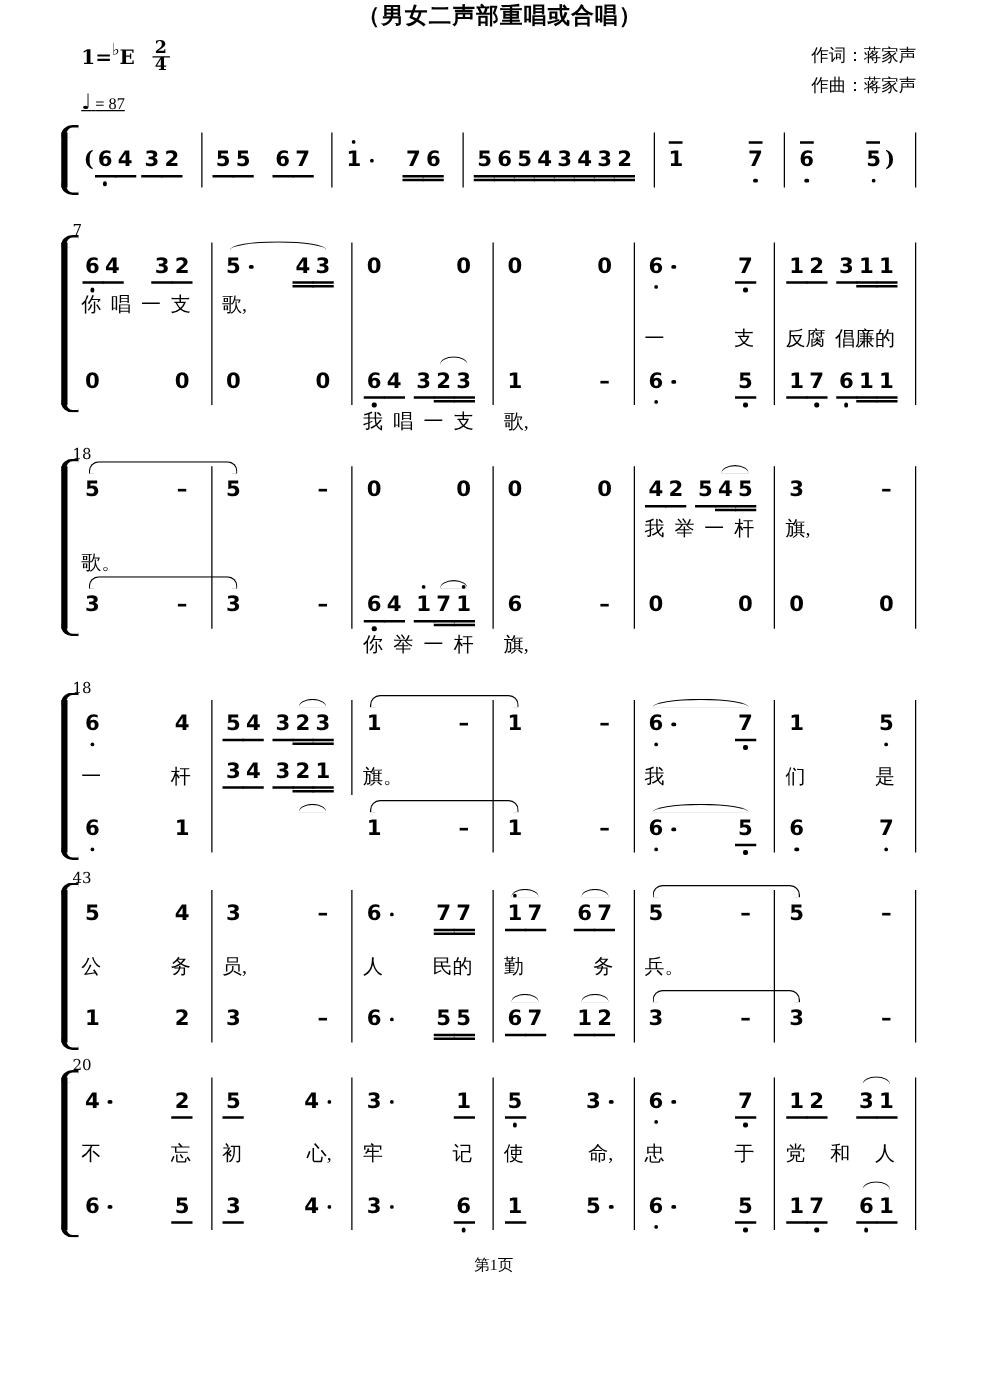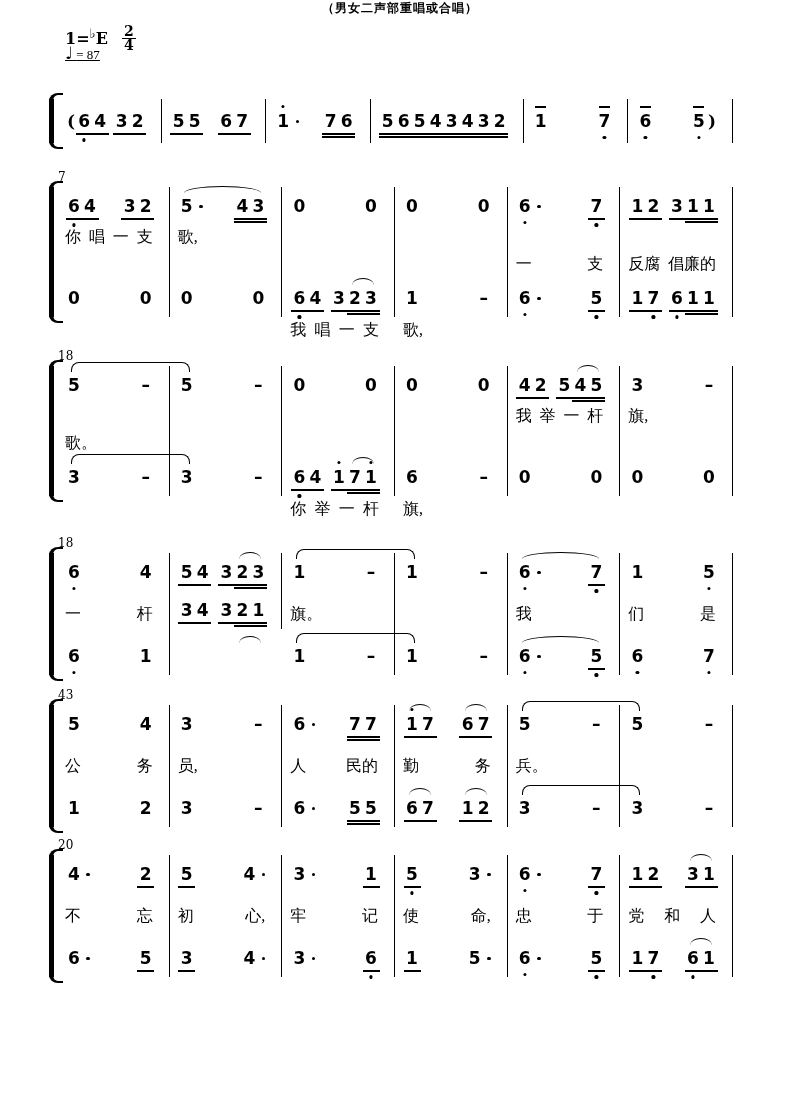--- a/index.html
+++ b/index.html
@@ -1,29 +1,29 @@
 <!DOCTYPE html>
 <html><head>
 <meta charset="utf-8">
 <style>
   html,body{margin:0;padding:0;background:#fff;}
   body{width:790px;height:1119px;position:relative;overflow:hidden;
        font-family:"Liberation Serif","DejaVu Serif",serif;color:#000;}
   .page{position:relative;width:790px;height:1119px;}
   h1.title{margin:42px 0 2px;text-align:center;font-size:31px;font-weight:bold;
            letter-spacing:1px;font-family:"Liberation Serif","DejaVu Serif",serif;}
-  .subtitle{text-align:center;font-size:12px;font-weight:bold;letter-spacing:1px;margin-left:10px;}
+  .subtitle{text-align:center;font-size:18px;font-weight:bold;letter-spacing:1px;margin-left:10px;}
   .meta{position:relative;height:60px;margin:8px 57px 0;}
   .keyblock{position:absolute;left:8px;top:0;font-weight:bold;font-size:16px;
             font-family:"DejaVu Serif",serif;display:flex;align-items:center;}
   .flat{font-size:13px;vertical-align:super;position:relative;top:-5px;}
   .ts{display:inline-flex;flex-direction:column;align-items:center;margin-left:14px;
       font-size:14px;line-height:13px;font-weight:bold;}
   .tst{border-bottom:1.4px solid #000;padding:0 2px;}
-  .tempo{position:absolute;left:8px;top:18px;font-size:13px;text-decoration:underline;}
+  .tempo{position:absolute;left:8px;top:40px;font-size:13px;text-decoration:underline;}
   .qnote{font-family:"DejaVu Sans",sans-serif;font-size:17px;}
   .credits{position:absolute;right:0;top:2px;text-align:right;font-size:14px;line-height:24px;}
   #score{margin:6px 57px 0;}
   .system{position:relative;}
   .sys0{margin-top:14px;}
   .sys1{margin-top:44px;}
   .sys2{margin-top:22px;}
   .sys3{margin-top:30px;}
   .sys4{margin-top:30px;}
   .sys5{margin-top:28px;}
@@ -81,20 +81,24 @@
         <span>E</span>
       <span class="ts">
         <span class="tst">2</span>
         <span class="tsb">4</span>
       </span>
     </div>
     <div class="tempo">
       <span class="qnote">♩</span>
       <span>= 87</span>
     </div>
+    <div class="credits">
+      <div>作词：蒋家声</div>
+      <div>作曲：蒋家声</div>
+    </div>
   </div>
 
   <div id="score">
       <div class="system sys0">
         <div class="brace" style="height: 44px;"></div>
         <div class="mrow">
           <div class="measure">
             <div class="barscope">
               <div class="row row-u">
                 <span class="grp">
@@ -991,14 +995,15 @@
                 </span>
               </div>
             </div>
           </div>
         </div>
         <div class="arc arc-slur" style="left: 633.031px; width: 22px; top: -1px;"></div>
         <div class="arc arc-slur" style="left: 633.031px; width: 22px; top: 83px;"></div>
       </div>
     </div>
 
+  <div class="pagenum">第1页</div>
 
 </div>
 
 </body></html>

